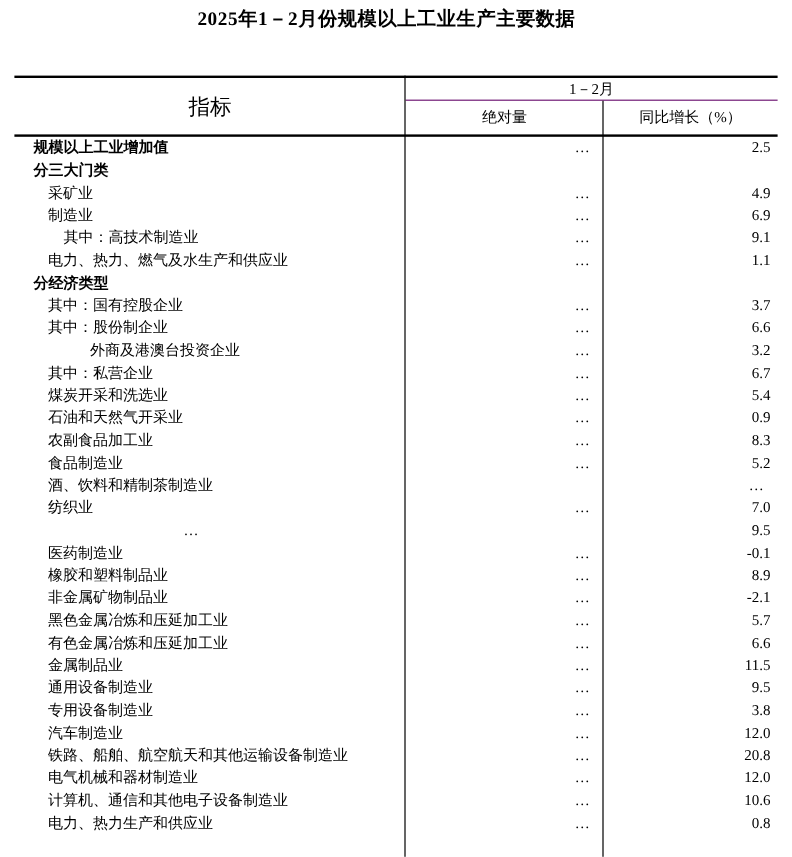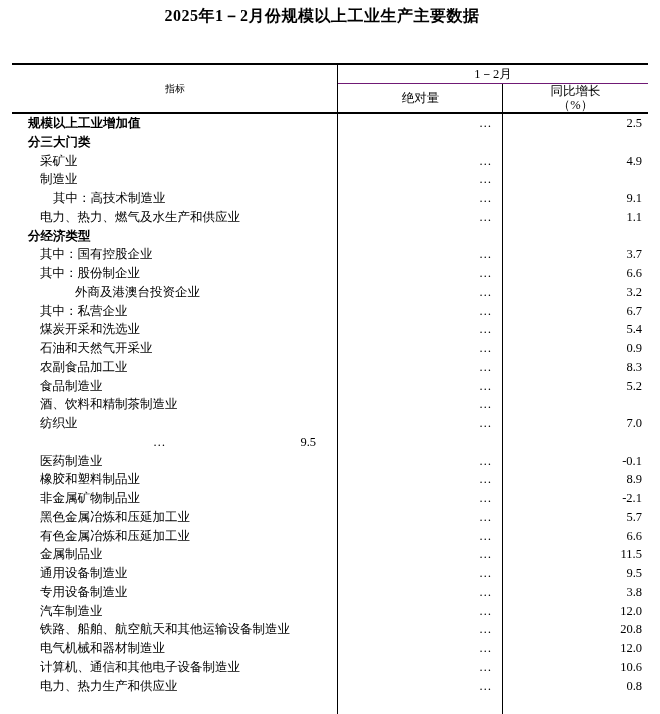--- a/index.html
+++ b/index.html
@@ -42,21 +42,21 @@
   .hdr {
     position: absolute;
     top: 2px; left: 0;
     width: 636px; height: 47px;
   }
   .hdr-col1 {
     position: absolute;
     left: 0; top: 0;
     width: 326px; height: 47px;
     display: flex; align-items: center; justify-content: center;
-    font-size: 10px;
+    font-size: 18px;
   }
   .hdr-right {
     position: absolute;
     left: 326px; top: 0;
     width: 310px; height: 47px;
   }
   .hdr-period {
     height: 19px;
     line-height: 18px;
     text-align: center;
@@ -65,41 +65,42 @@
     box-sizing: border-box;
   }
   .hdr-row2 { display: flex; height: 28px; }
   .hdr-abs {
     width: 165px;
     display: flex; align-items: center; justify-content: center;
     font-size: 12.5px;
   }
   .hdr-yoy {
     width: 145px;
-    display: flex; flex-direction: column;
+    display: flex; 
     align-items: center; justify-content: center;
     font-size: 12.5px;
     line-height: 14px;
   }
   .thick-line {
     position: absolute;
     top: 49px; left: 0;
     width: 636px; height: 2px;
     background: #000000;
   }
   .tbody {
     position: absolute;
     top: 51px; left: 0;
     width: 636px;
   }
   .row {
     display: flex;
     height: 18.75px;
     line-height: 18.75px;
     font-size: 12.5px;
+    justify-content: space-between;
   }
   .c1 {
     width: 326px;
     box-sizing: border-box;
     white-space: nowrap;
     overflow: hidden;
   }
   .c2 {
     width: 165px;
     box-sizing: border-box;
@@ -165,20 +166,21 @@
 
   <div class="row">
     <div class="c1 ind-1">采矿业</div>
     <div class="c2">…</div>
     <div class="c3">4.9</div>
   </div>
 
   <div class="row">
     <div class="c1 ind-1">制造业</div>
     <div class="c2">…</div>
+    <div class="c3">6.9</div>
   </div>
 
   <div class="row">
     <div class="c1 ind-2">其中：高技术制造业</div>
     <div class="c2">…</div>
     <div class="c3">9.1</div>
   </div>
 
   <div class="row">
     <div class="c1 ind-1">电力、热力、燃气及水生产和供应业</div>

